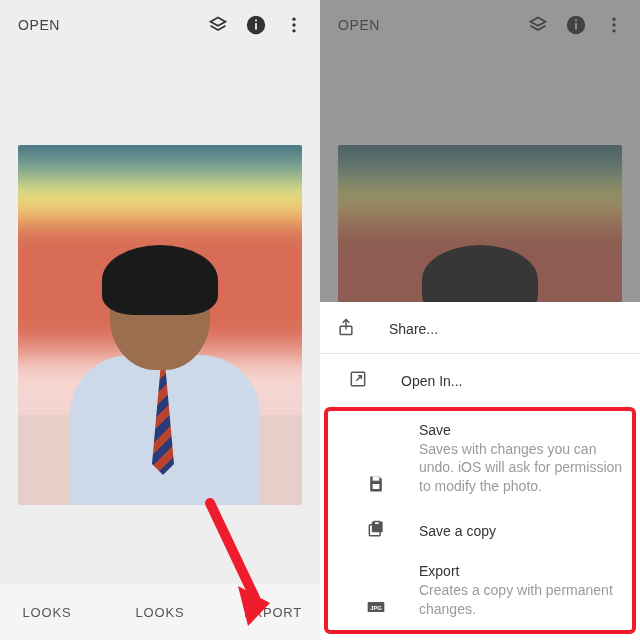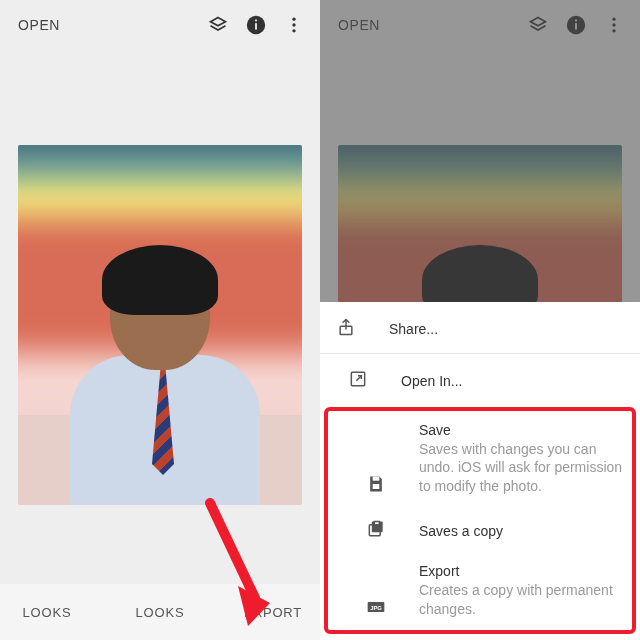--- a/index.html
+++ b/index.html
@@ -300,21 +300,21 @@
 
       <div class="sheet-row">
         <span class="sheet-icon">
           <svg viewBox="0 0 24 24" width="20" height="20" fill="none" stroke="#555" stroke-width="1.8">
               <rect x="7" y="3" width="13" height="13" rx="1" fill="#555" stroke="none"></rect>
               <rect x="10" y="3" width="6" height="4" fill="#fff"></rect>
               <rect x="4" y="7" width="13" height="13" rx="1" fill="none"></rect>
             </svg>
         </span>
         <div class="sheet-text">
-          <div class="sheet-title">Saves a copy</div>
+          <div class="sheet-title">Save a copy</div>
         </div>
       </div>
 
       <div class="sheet-row">
         <span class="sheet-icon">
           <svg viewBox="0 0 24 24" width="20" height="20">
               <rect x="2" y="6" width="20" height="12" rx="1" fill="#555"></rect>
               <text x="12" y="15" font-size="7" fill="#fff" text-anchor="middle" font-family="Arial" font-weight="bold">JPG</text>
             </svg>
         </span>

